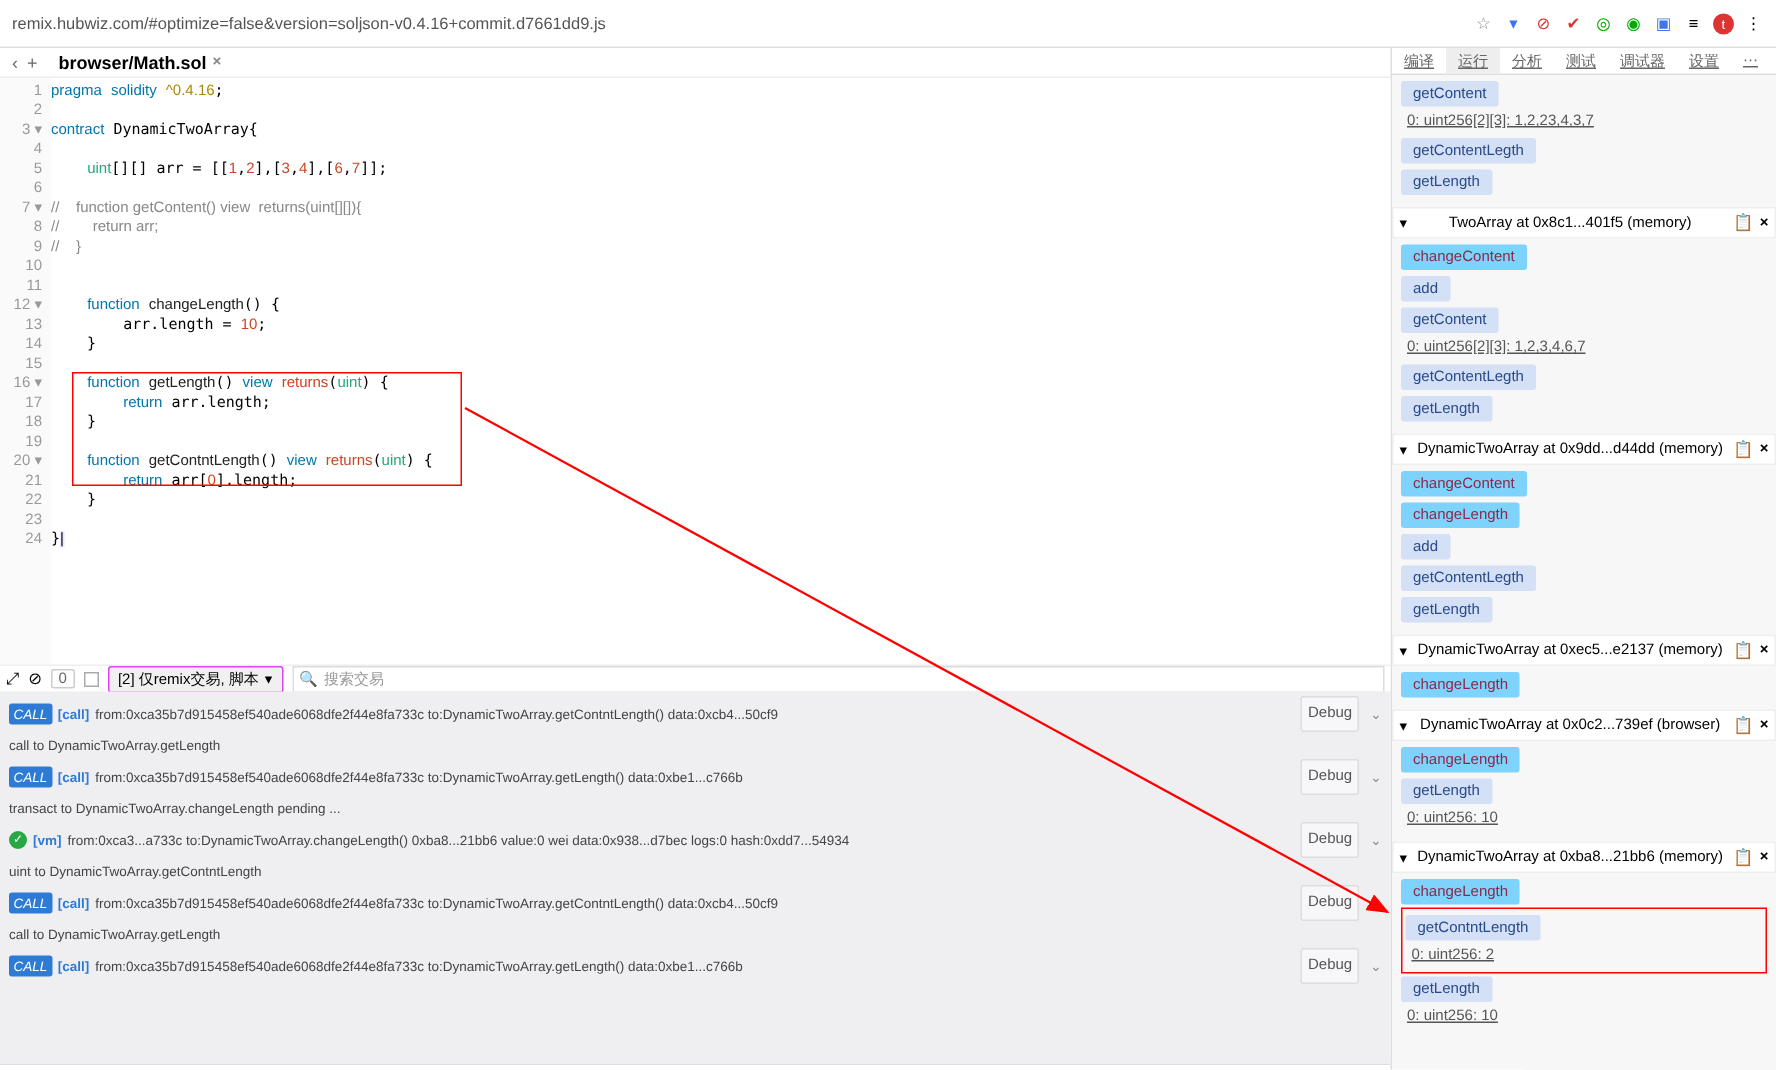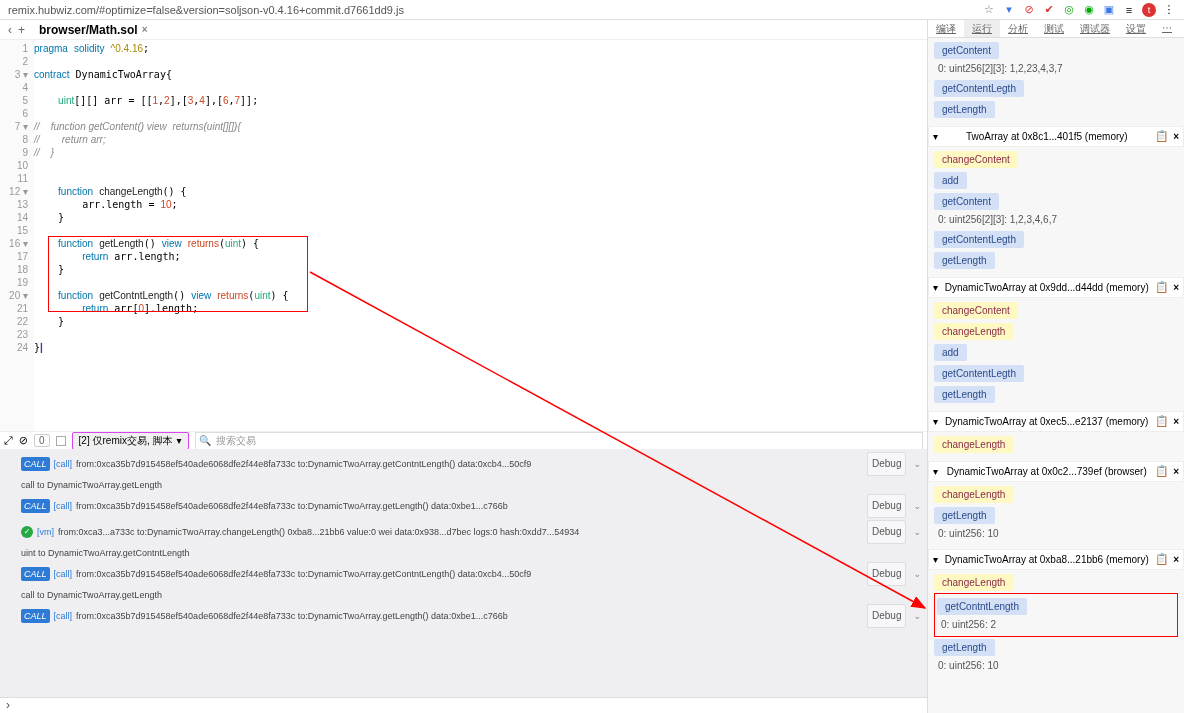--- a/index.html
+++ b/index.html
@@ -1,68 +1,68 @@
 <!DOCTYPE html>
 <html><head>
 <meta charset="utf-8">
 <style>
 * { margin:0; padding:0; box-sizing:border-box; font-family:Arial,Helvetica,sans-serif; }
 body { width:1184px; height:713px; background:#fff; font-size:11px; overflow:hidden; position:relative; }
 
 
-.chrome-bar { height:20px; display:flex; align-items:center; padding:0 8px; border-bottom:1px solid #e0e0e0; }
+.chrome-bar { height:32px; display:flex; align-items:center; padding:0 8px; border-bottom:1px solid #e0e0e0; }
 .url { color:#555; font-size:11px; flex:1; }
 .chrome-icons { display:flex; gap:6px; align-items:center; }
 .chrome-icons span { width:14px; height:14px; display:inline-flex; align-items:center; justify-content:center; }
 .star{color:#888;} .blueic{color:#3b78e7;} .redic{color:#d33;} .greenic{color:#0a0;}
 .avatar-ic{width:14px;height:14px;border-radius:50%;background:#d33;color:#fff;font-size:9px;display:flex;align-items:center;justify-content:center;}
 
 .app { display:flex; height:693px; }
 .left { width:928px; display:flex; flex-direction:column; border-right:1px solid #ddd; }
 .right { flex:1; background:#f7f7f7; overflow-y:auto; }
 
 
 .topnav { height:20px; display:flex; align-items:center; padding-left:8px; gap:6px; border-bottom:1px solid #eee; }
 .topnav .ic { color:#666; font-size:12px; cursor:pointer; }
 .file-tab { display:flex; align-items:center; gap:4px; padding:2px 8px; font-size:12px; font-weight:600; }
 .file-tab .x { color:#888; font-size:10px; }
 
 
 .editor { flex:1; display:flex; background:#fff; overflow:hidden; }
 .gutter { width:34px; background:#fafafa; text-align:right; padding:2px 6px 0 0; color:#999; font-family:Consolas,monospace; font-size:10px; line-height:13px; }
 .code { flex:1; font-family:Consolas,monospace; font-size:10px; line-height:13px; padding-top:2px; white-space:pre; position:relative; }
-.kw{color:#0077aa;} .num{color:#c42;} .str{color:#a80;} .com{color:#888;font-style:italic;} .typ{color:#2a7;} .fn{color:#222;} .rtn{color:#c42;}
+.kw{color:#0077aa;} .num{color:#c42;} .str{color:#a80;} .com{color:#888;} .typ{color:#2a7;} .fn{color:#222;} .rtn{color:#c42;}
 .redbox{position:absolute;border:1px solid red;}
 
 
 .termbar { height:18px; display:flex; align-items:center; gap:6px; padding:0 4px; border-top:1px solid #eee; background:#fff; }
 .termbar .pill{border:1px solid #ccc;border-radius:2px;padding:0 4px;font-size:10px;color:#666;background:#fff;}
 .termbar .sel{display:flex;align-items:center;gap:4px;padding:1px 6px;background:#f0f0f0;border:1px solid #d946ef;border-radius:2px;font-size:10px;}
 .termbar .srch{display:flex;align-items:center;gap:4px;padding:1px 4px;border:1px solid #ddd;flex:1;font-size:10px;color:#999;}
 
 
 .terminal { height:248px; background:#efeff2; overflow-y:auto; font-family:Consolas,monospace; font-size:9px; line-height:14px; color:#444; padding:2px 6px; position:relative; }
-.terminal .row{display:flex;align-items:center;gap:4px;padding:1px 0;margin-left:15px;}
+.terminal .row{display:flex;align-items:center;gap:4px;padding:1px 0;}
 .badge-call{background:#2e7bd6;color:#fff;padding:0 3px;border-radius:2px;font-style:italic;}
 .badge-ok{width:12px;height:12px;border-radius:50%;background:#28a745;color:#fff;display:inline-flex;align-items:center;justify-content:center;font-size:8px;}
-.tag{color:#2e7bd6;}
+.tag{color:#2e7bd6;font-weight:bold;}
 .terminal .debug{margin-left:auto;font-size:10px;color:#555;background:#f7f7f9;padding:4px 4px;border:1px solid #ddd;border-radius:2px;}
 .terminal .chev{color:#888;padding-left:3px;}
 
 .footer-chev{height:16px;padding-left:6px;color:#555;font-size:12px;border-top:1px solid #ddd;}
 
 
 .tabsR { height:18px; display:flex; background:#fff; font-size:10px; color:#666; border-bottom:1px solid #ddd; }
 .tabsR span{padding:2px 8px;cursor:pointer;text-decoration:underline;}
 .tabsR .act{background:#eee;}
 .contract-block{padding:2px 6px;}
 .btn{display:inline-block;border-radius:2px;padding:3px 8px;font-size:10px;margin:2px 0;cursor:pointer;}
 .btn-blue{background:#d3e0f5;color:#2a4a8a;}
-.btn-pink{background:#fef9c3;color:#8a2a4a;}
-.resline{font-size:10px;color:#555;padding:2px 0 4px 4px;}
+.btn-pink{background:#7dd3fc;color:#8a2a4a;}
+.resline{font-size:10px;color:#555;padding:2px 0 4px 4px;text-decoration:underline;}
 .inst-hdr{display:flex;align-items:center;background:#fff;border:1px solid #eee;padding:3px 4px;margin-top:4px;font-size:10px;gap:4px;}
 .inst-hdr .t{flex:1;text-align:center;}
 .inst-hdr .copy{font-size:11px;}
 .inst-hdr .x{font-weight:bold;}
 .redbox2{border:1px solid red;padding:2px;}
 
 
 .arrow-layer{position:absolute;inset:0;pointer-events:none;}
 </style>
 </head>
@@ -175,20 +175,21 @@
           <span class="chev">⌄</span>
         </div>
       <div class="row">call to DynamicTwoArray.getLength</div>
       <div class="row">
           <span class="badge-call">CALL</span> 
           <span class="tag">[call]</span> 
           <span>from:0xca35b7d915458ef540ade6068dfe2f44e8fa733c to:DynamicTwoArray.getLength() data:0xbe1...c766b</span>
           <span class="debug">Debug</span>
           <span class="chev">⌄</span>
         </div>
+      <div class="row">transact to DynamicTwoArray.changeLength pending ...</div>
       <div class="row">
           <span class="badge-ok">✓</span> 
           <span class="tag">[vm]</span> 
           <span>from:0xca3...a733c to:DynamicTwoArray.changeLength() 0xba8...21bb6 value:0 wei data:0x938...d7bec logs:0 hash:0xdd7...54934</span>
           <span class="debug">Debug</span>
           <span class="chev">⌄</span>
         </div>
       <div class="row">uint to DynamicTwoArray.getContntLength</div>
       <div class="row">
           <span class="badge-call">CALL</span> 

